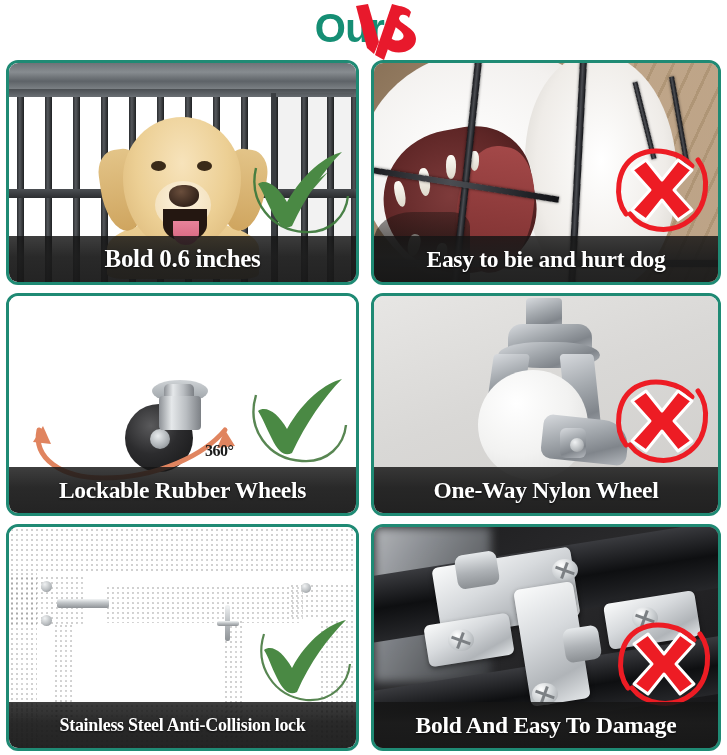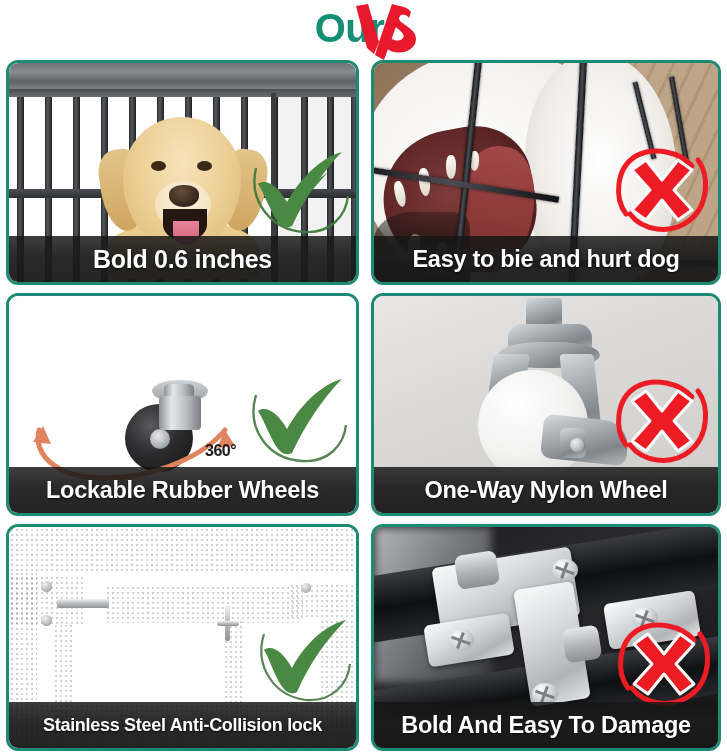--- a/index.html
+++ b/index.html
@@ -61,20 +61,21 @@
     width: 727px;
     height: 699px;
     display: grid;
     grid-template-columns: 365px 362px;
     grid-template-rows: 233px 231px 235px;
   }
   .cell {
     position: relative;
     box-sizing: border-box;
     padding: 4px 6px 4px 6px;
+    font-family: Liberation Serif, serif;
   }
   .panel {
     position: relative;
     width: 100%;
     height: 100%;
     border: 3px solid #1f8a74;
     border-radius: 12px;
     overflow: hidden;
     background: #ffffff;
     box-sizing: border-box;

